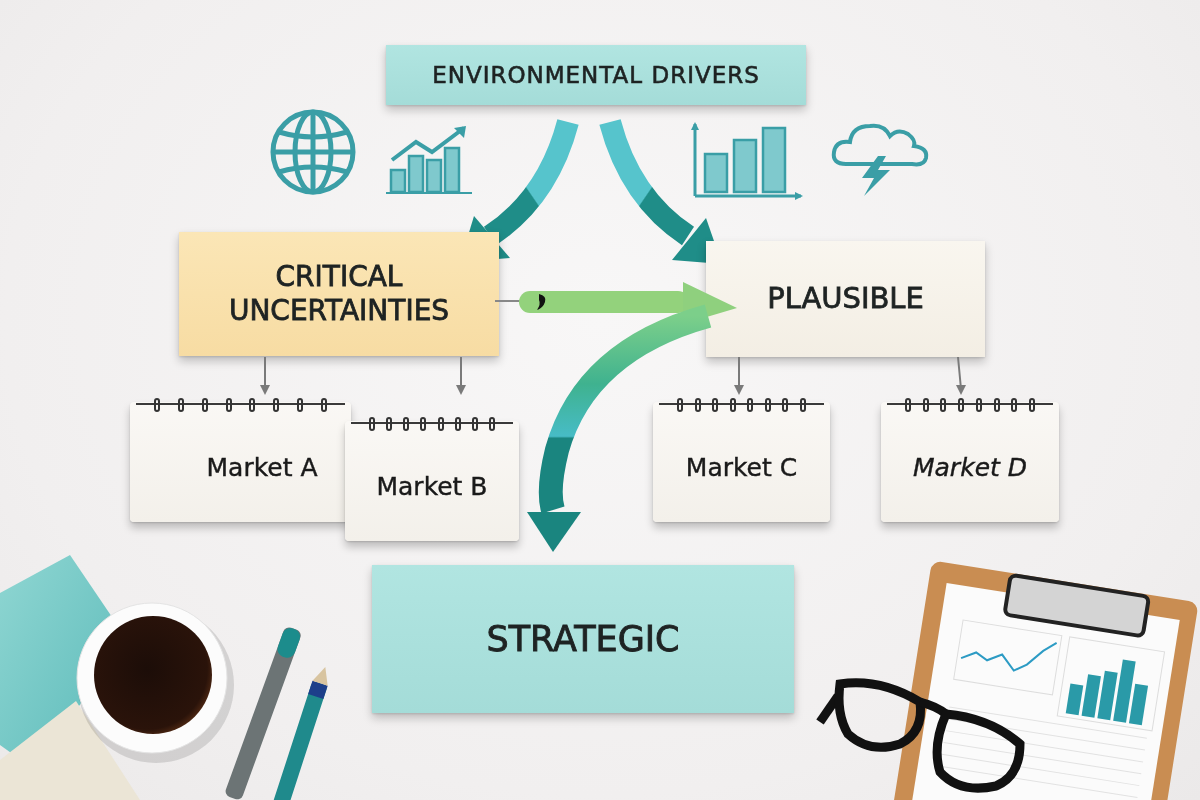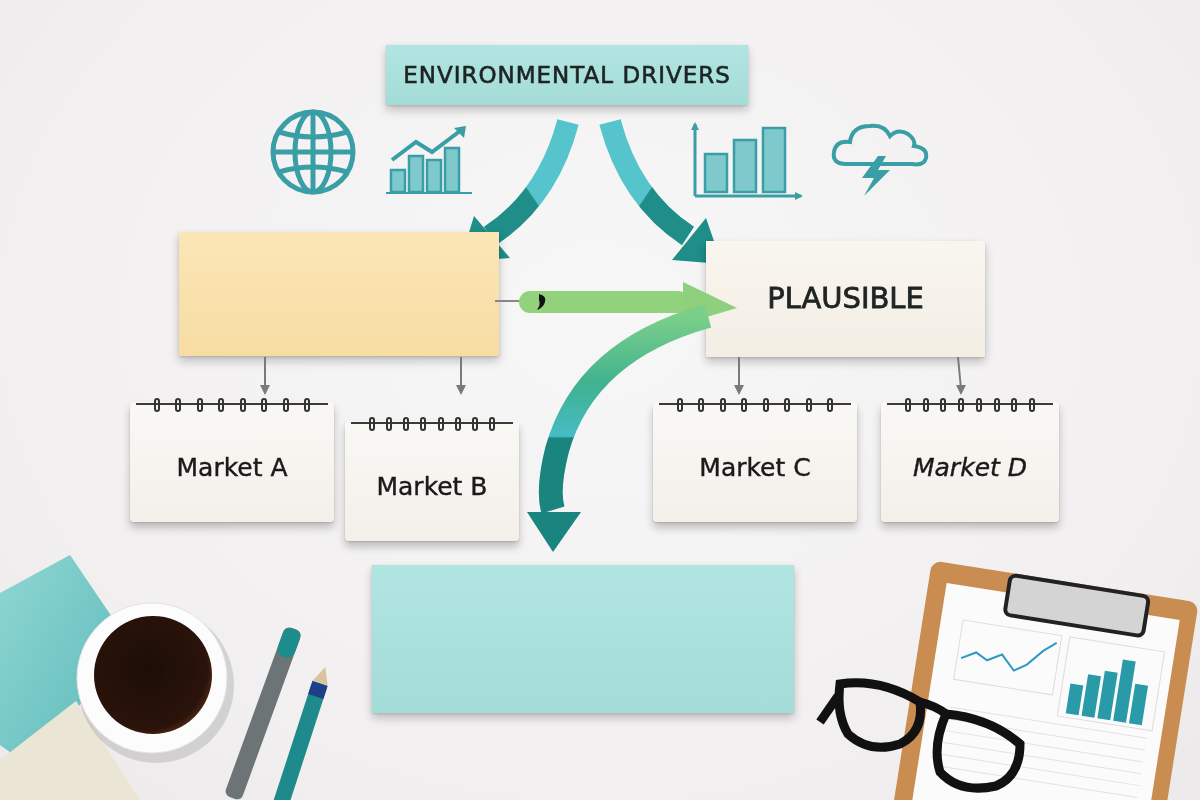--- a/index.html
+++ b/index.html
@@ -12,42 +12,42 @@
     position: absolute; display: flex; flex-direction: column;
     align-items: center; justify-content: center; text-align: center;
     color: #1e2323; font-family: "DejaVu Sans", sans-serif; font-weight: bold;
     box-shadow: 0 5px 9px rgba(0,0,0,0.22), 0 1px 2px rgba(0,0,0,0.12);
     line-height: 1.22;
   }
   .note span { display: block; }
   .teal { background: linear-gradient(180deg, #b1e5e1 0%, #a4dcd8 100%); }
   .yellow { background: linear-gradient(180deg, #fbe6b6 0%, #f7dca3 100%); }
   .cream { background: linear-gradient(180deg, #f9f6ef 0%, #f3eee4 100%); text-align: right; }
-  #env { left: 386px; top: 45px; width: 362px; height: 60px; font-size: 23px; letter-spacing: 1px; font-weight: normal; -webkit-text-stroke: 0.6px #1e2323; }
+  #env { left: 386px; top: 45px; width: 420px; height: 60px; font-size: 23px; letter-spacing: 1px; font-weight: normal; -webkit-text-stroke: 0.6px #1e2323; }
   #crit { left: 179px; top: 232px; width: 320px; height: 124px; font-size: 28px; font-weight: normal; -webkit-text-stroke: 0.8px #1e2323; }
   #plaus { left: 706px; top: 241px; width: 279px; height: 116px; font-size: 29px; font-weight: normal; -webkit-text-stroke: 0.8px #1e2323; }
   #strat { left: 372px; top: 565px; width: 422px; height: 148px; font-size: 35px; font-weight: normal; -webkit-text-stroke: 0.9px #1e2323; }
 
   .pad {
     position: absolute; background: linear-gradient(180deg, #faf8f5 0%, #f3f0ea 100%);
     border-radius: 4px;
     box-shadow: 0 6px 9px rgba(0,0,0,0.22), 0 1px 2px rgba(0,0,0,0.14);
     display: flex; align-items: center; justify-content: center;
   }
   .pad .label { font-family: "DejaVu Sans", sans-serif; font-size: 25px; color: #1a1a1a; margin-top: 10px; -webkit-text-stroke: 0.4px #1a1a1a; }
   .pad .wire {
     position: absolute; left: 6px; right: 6px; top: -4px; height: 16px;
   }
   .pad .wire .bar { position: absolute; left: 0; right: 0; top: 5px; height: 2px; background: #3a3a3a; }
   .pad .wire .rings { position: absolute; left: 18px; right: 18px; top: 0; display: flex; justify-content: space-between; }
   .pad .wire .ring { width: 6px; height: 14px; border: 2px solid #333; border-radius: 3px; box-sizing: border-box; }
 
-  #padA { left: 130px; top: 402px; width: 204px; height: 120px; }
+  #padA { left: 130px; top: 402px; width: 178px; height: 120px; padding-left: 43px; }
   #padB { left: 345px; top: 421px; width: 174px; height: 120px; }
-  #padC { left: 653px; top: 402px; width: 204px; height: 120px; }
+  #padC { left: 653px; top: 402px; width: 177px; height: 120px; }
   #padD { left: 881px; top: 402px; width: 178px; height: 120px; font-style: italic; }
 
   svg { position: absolute; overflow: visible; }
 </style>
 </head>
 <body>
 
 <div id="env" class="note teal">
   <span>ENVIRONMENTAL DRIVERS</span>
 </div>
@@ -109,20 +109,22 @@
         <stop offset="1" stop-color="#1f8d88"></stop>
     </linearGradient>
   </defs>
   <path d="M128 4 Q108 80 50 118" stroke="url(#gl)" stroke-width="22" fill="none"></path>
   <polygon points="20,144 70,140 34,98" fill="#1f8d88"></polygon>
   <path d="M170 4 Q190 80 248 118" stroke="url(#gr)" stroke-width="22" fill="none"></path>
   <polygon points="282,146 232,142 266,100" fill="#1f8d88"></polygon>
 </svg>
 
 <div id="crit" class="note yellow">
+  <span>CRITICAL</span>
+  <span>UNCERTAINTIES</span>
 </div>
 
 <div id="plaus" class="note cream">
   <span>PLAUSIBLE</span>
 </div>
 
 <svg style="left:495px;top:280px;" width="260" height="280" viewBox="0 0 260 280">
   <defs>
     <linearGradient id="cv" x1="0" y1="0" x2="0" y2="1">
       <stop offset="0" stop-color="#7ccf8a"></stop>
@@ -212,20 +214,21 @@
         <i class="ring"></i>
         <i class="ring"></i>
         <i class="ring"></i>
         <i class="ring"></i>
       </div>
     </div>
   <span class="label">Market D</span>
 </div>
 
 <div id="strat" class="note teal">
+  <span>STRATEGIC</span>
 </div>
 
 <svg style="left:0;top:545px;" width="340" height="255" viewBox="0 0 340 255">
   <defs>
     <linearGradient id="tp" x1="0" y1="0" x2="1" y2="1">
       <stop offset="0" stop-color="#8fd6d2"></stop>
         <stop offset="1" stop-color="#5fbcbb"></stop>
     </linearGradient>
     <radialGradient id="cf" cx="0.45" cy="0.45" r="0.6">
       <stop offset="0" stop-color="#1c0d08"></stop>

